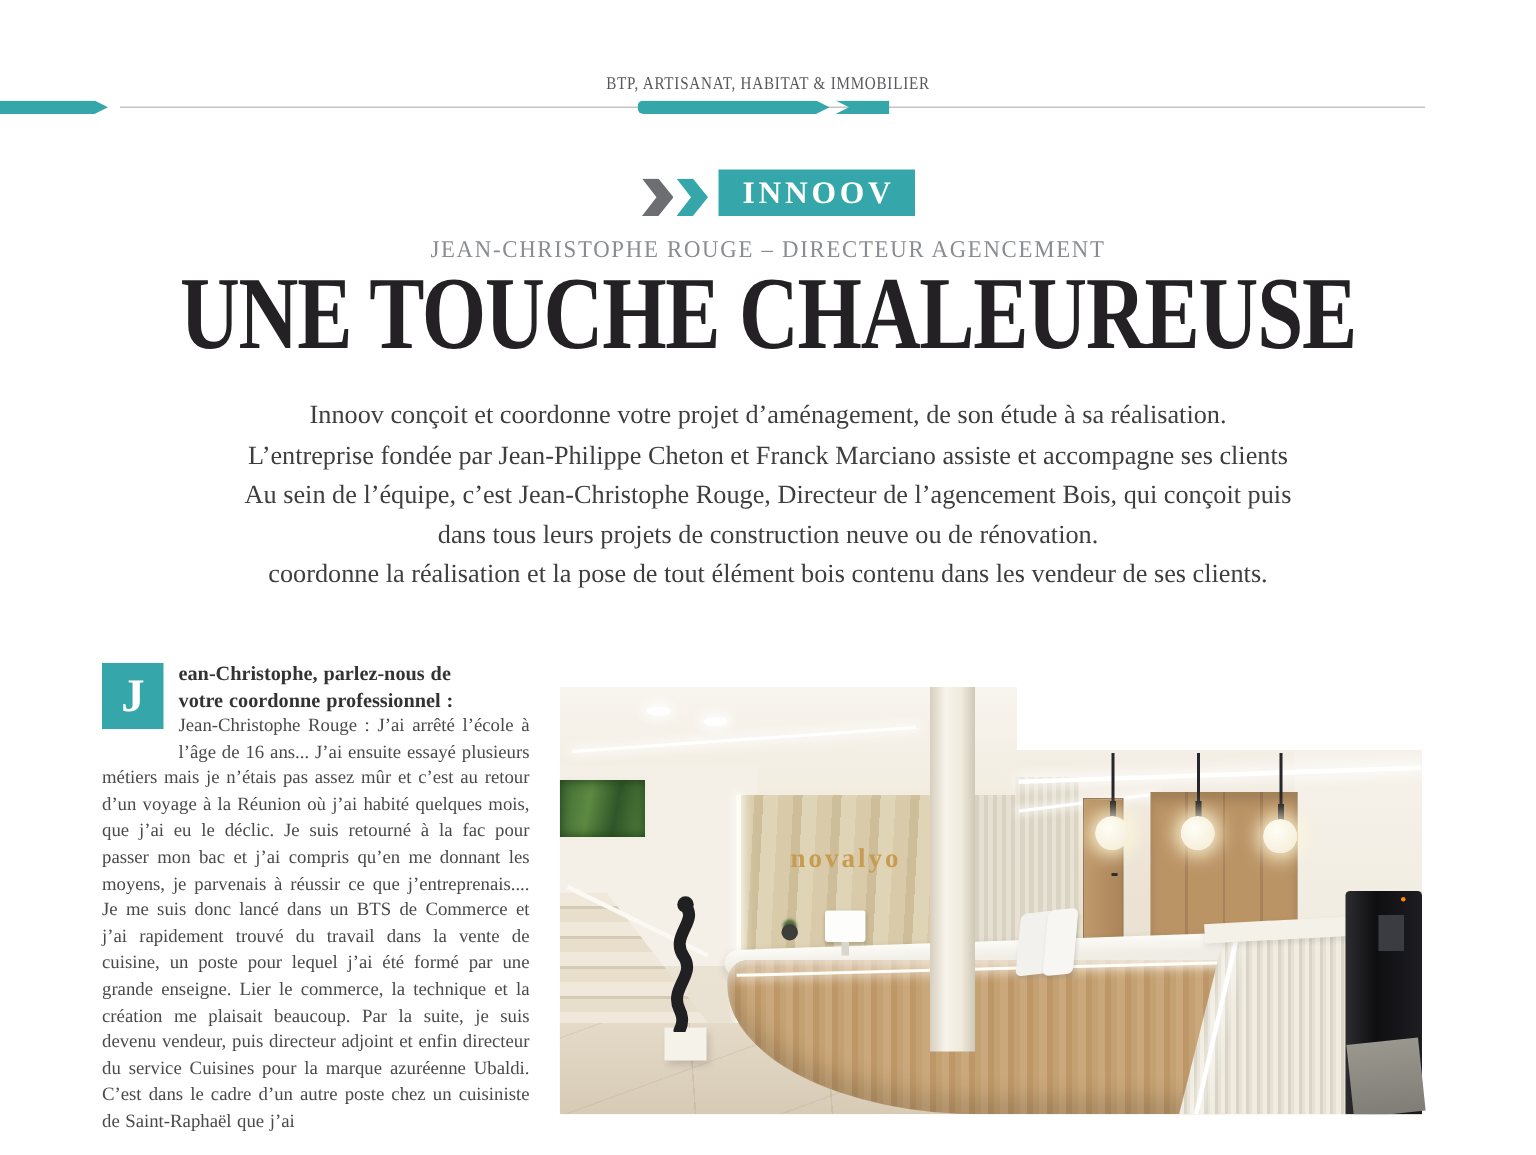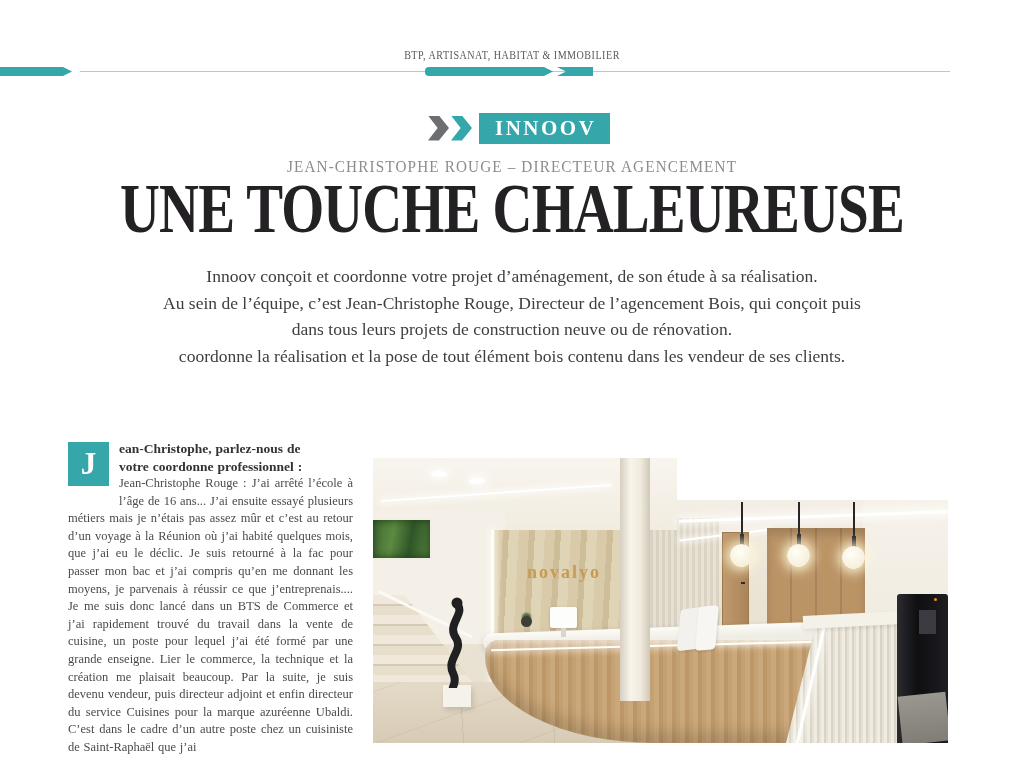--- a/index.html
+++ b/index.html
@@ -12,21 +12,21 @@
       clip-path:polygon(0 0,calc(100% - 9px) 0,100% 50%,calc(100% - 9px) 100%,0 100%);}
   .cat-label{position:absolute;top:48px;left:0;width:1024px;text-align:center;
       font-size:12px;letter-spacing:.6px;color:#58595c;transform:scaleX(.84);}
   .teal-bar-c1{position:absolute;top:67px;left:425px;width:128px;height:9px;background:#35a7ab;
       border-radius:4px 0 0 4px;
       clip-path:polygon(0 0,calc(100% - 9px) 0,100% 50%,calc(100% - 9px) 100%,0 100%);}
   .teal-bar-c2{position:absolute;top:67px;left:557px;width:36px;height:9px;background:#35a7ab;
       clip-path:polygon(0 0,100% 0,100% 100%,0 100%,9px 50%);}
 
   
-  .badge-row{position:absolute;top:112px;left:428px;display:flex;align-items:center;height:32px;}
+  .badge-row{position:absolute;top:112px;left:428px;display:flex;align-items:flex-end;height:32px;}
   .chev{width:21px;height:25px;margin-right:2px;
       clip-path:polygon(0 0,52% 0,100% 50%,52% 100%,0 100%,46% 50%);}
   .chev.gray{background:#6d6e71;}
   .chev.teal{background:#35a7ab;margin-right:7px;}
   .badge-box{background:#35a7ab;color:#fff;font-weight:bold;font-size:21px;
       letter-spacing:2.5px;padding:3px 14px 4px 16px;line-height:24px;}
 
   
   .kicker{position:absolute;top:158px;left:0;width:1024px;text-align:center;
       font-size:16px;letter-spacing:1.2px;color:#8a8c8f;transform:scaleX(.95);}
@@ -43,21 +43,21 @@
   .dropcap{float:left;width:41px;height:44px;background:#35a7ab;color:#fff;
       font-size:31px;font-weight:bold;text-align:center;line-height:44px;
       margin:2px 10px 10px 0;}
   .q-bold{font-weight:bold;font-size:13.5px;line-height:17.5px;color:#333335;}
   .body-txt{font-size:12.5px;line-height:17.6px;text-align:justify;word-spacing:.6px;
       color:#4a4a4c;}
   .body-txt::after{content:"";display:block;clear:both;}
 
   
   .photo{position:absolute;left:373px;top:458px;width:575px;height:285px;overflow:hidden;
-      clip-path:polygon(0 0,52.87% 0,52.87% 14.74%,100% 14.74%,100% 100%,0 100%);}
+      clip-path:polygon(0 0,52.87% 0,52.87% 14.74%,100% 14.74%,100% 100%,0 100%);padding-left:22px;}
   .photo *{position:absolute;}
   .p-wall-left{left:0;top:0;width:305px;height:285px;
       background:linear-gradient(#f8f5ef,#f0e9db 34%,#eae2d2 62%,#e7dfcf);}
   .p-spot1,.p-spot2{width:16px;height:6px;border-radius:50%;background:#fff;
       box-shadow:0 0 8px 3px #ffffffc9;}
   .p-spot1{left:58px;top:13px;} .p-spot2{left:96px;top:20px;}
   .p-cove-left{left:8px;top:34px;width:230px;height:2px;background:#fff;
       box-shadow:0 0 7px 2px #ffffffb0;transform:rotate(-4deg);}
   .p-wall-stairs{left:0;top:52px;width:132px;height:134px;background:#f4f0e7;}
   .p-green-art{left:0;top:60px;width:57px;height:38px;border:2px solid #f2eee6;border-left:none;
@@ -159,20 +159,21 @@
     <div class="badge-box">INNOOV</div>
   </div>
 
   <div class="kicker">JEAN-CHRISTOPHE ROUGE – DIRECTEUR AGENCEMENT</div>
   <div class="title-wrap">
     <span>UNE TOUCHE CHALEUREUSE</span>
   </div>
 
   <div class="intro">
       <div>Innoov conçoit et coordonne votre projet d’aménagement, de son étude à sa réalisation.</div>
+      <div>L’entreprise fondée par Jean-Philippe Cheton et Franck Marciano assiste et accompagne ses clients</div>
       <div>Au sein de l’équipe, c’est Jean-Christophe Rouge, Directeur de l’agencement Bois, qui conçoit puis</div>
       <div>dans tous leurs projets de construction neuve ou de rénovation.</div>
       <div>coordonne la réalisation et la pose de tout élément bois contenu dans les vendeur de ses clients.</div>
     </div>
 
   <div class="col">
     <div class="body-txt">
       <div class="dropcap">J</div>
       <div class="q-bold">ean-Christophe, parlez-nous de</div>
       <div class="q-bold">votre coordonne professionnel :</div>

